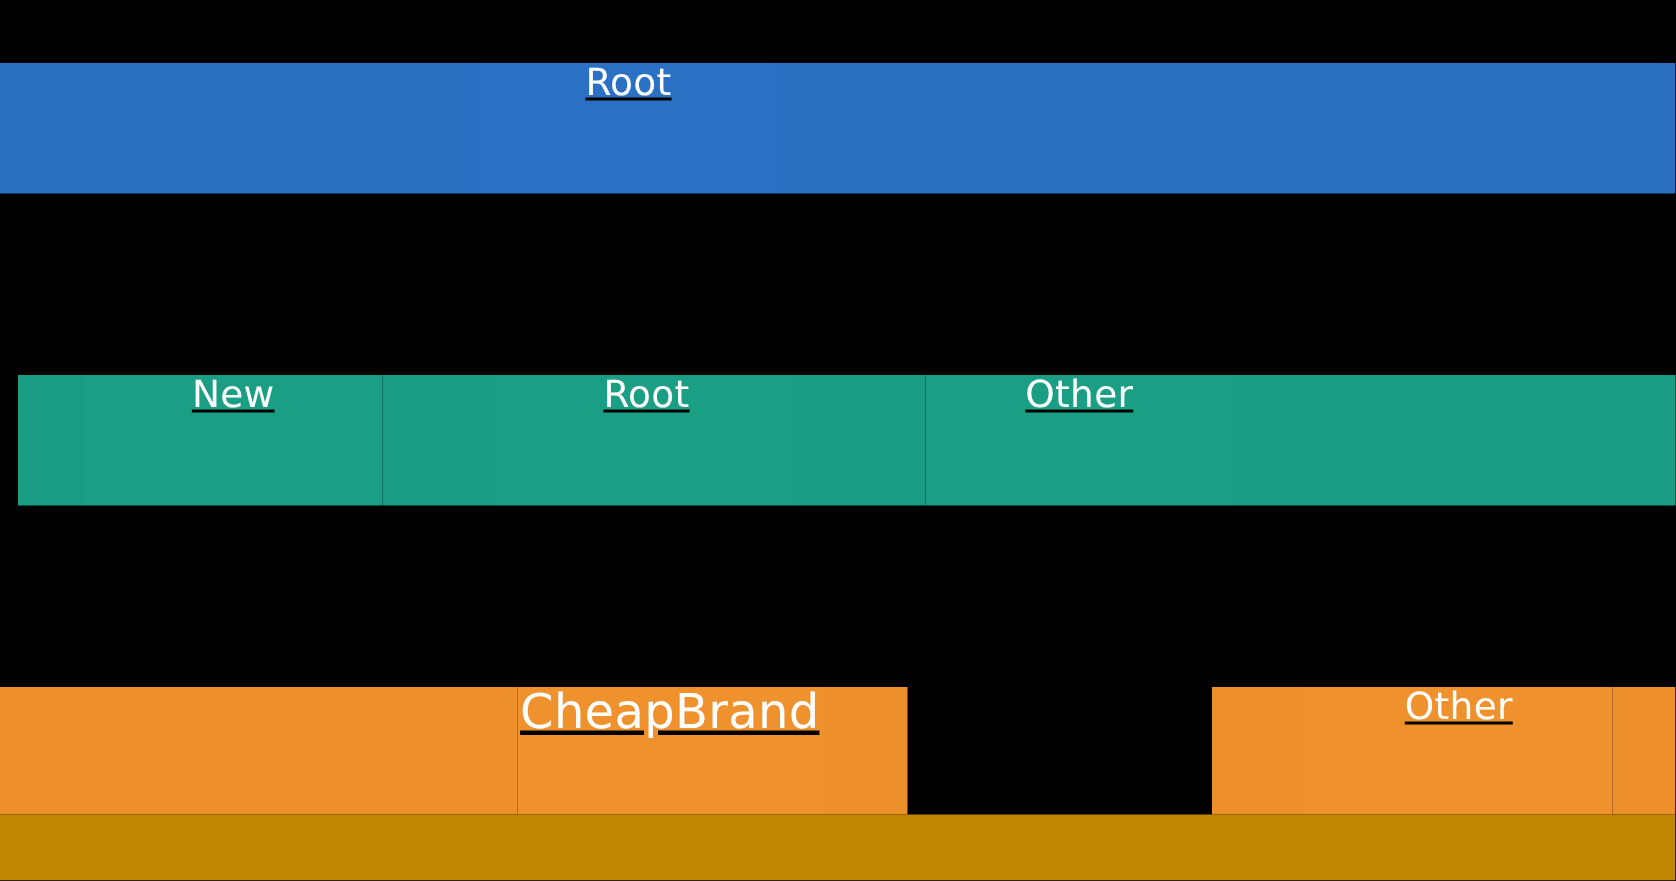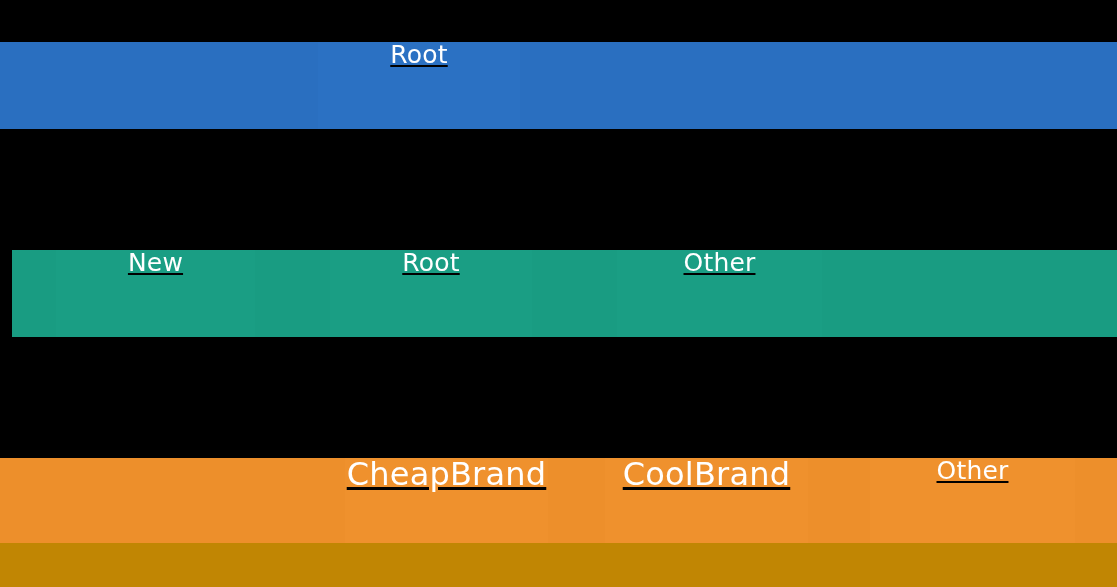--- a/index.html
+++ b/index.html
@@ -64,23 +64,20 @@
         <span class="node-label">Other</span>
       </div>
       <div class="node" style="left: 810px; width: 307px; background: rgb(25, 156, 130);"></div>
     </div>
     <div class="level-row" style="top: 458px; height: 85px;">
       <div class="node" style="left: 0px; width: 345px; background: rgb(237, 143, 43);"></div>
       <div class="node" style="left: 345px; width: 203px; background: rgb(239, 145, 45);">
         <span class="node-label small">CheapBrand</span>
       </div>
       <div class="node" style="left: 548px; width: 57px; background: rgb(237, 143, 43);"></div>
-      <div class="node" style="left: 605px; width: 203px; background: rgb(239, 145, 45);">
-        <span class="node-label small">CoolBrand</span>
-      </div>
       <div class="node" style="left: 808px; width: 62px; background: rgb(237, 143, 43);"></div>
       <div class="node" style="left: 870px; width: 205px; background: rgb(239, 145, 45);">
         <span class="node-label">Other</span>
       </div>
       <div class="node" style="left: 1075px; width: 42px; background: rgb(237, 143, 43);"></div>
     </div>
     <div class="level-row" style="top: 543px; height: 44px;">
       <div class="node" style="left: 0px; width: 1117px; background: rgb(193, 134, 3);"></div>
     </div>
   </div>

